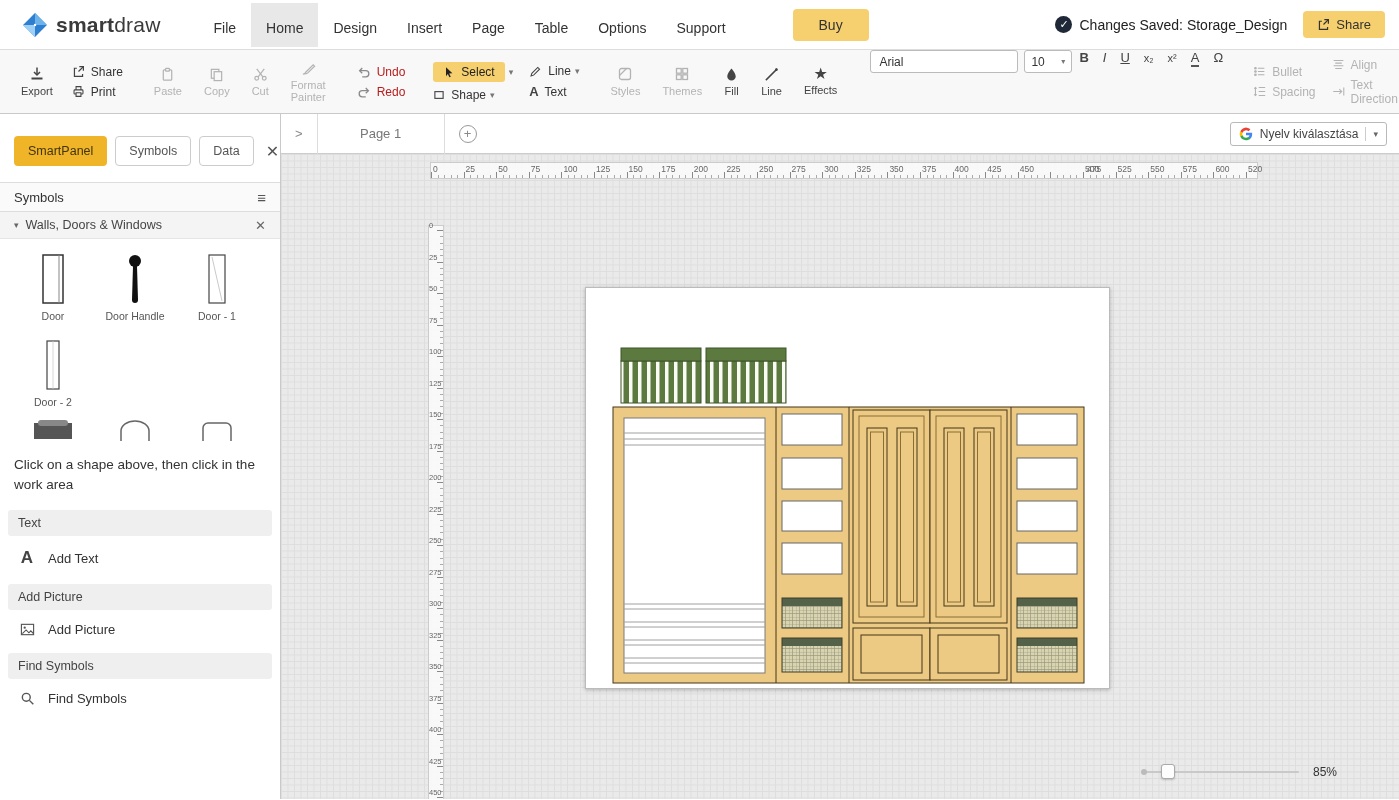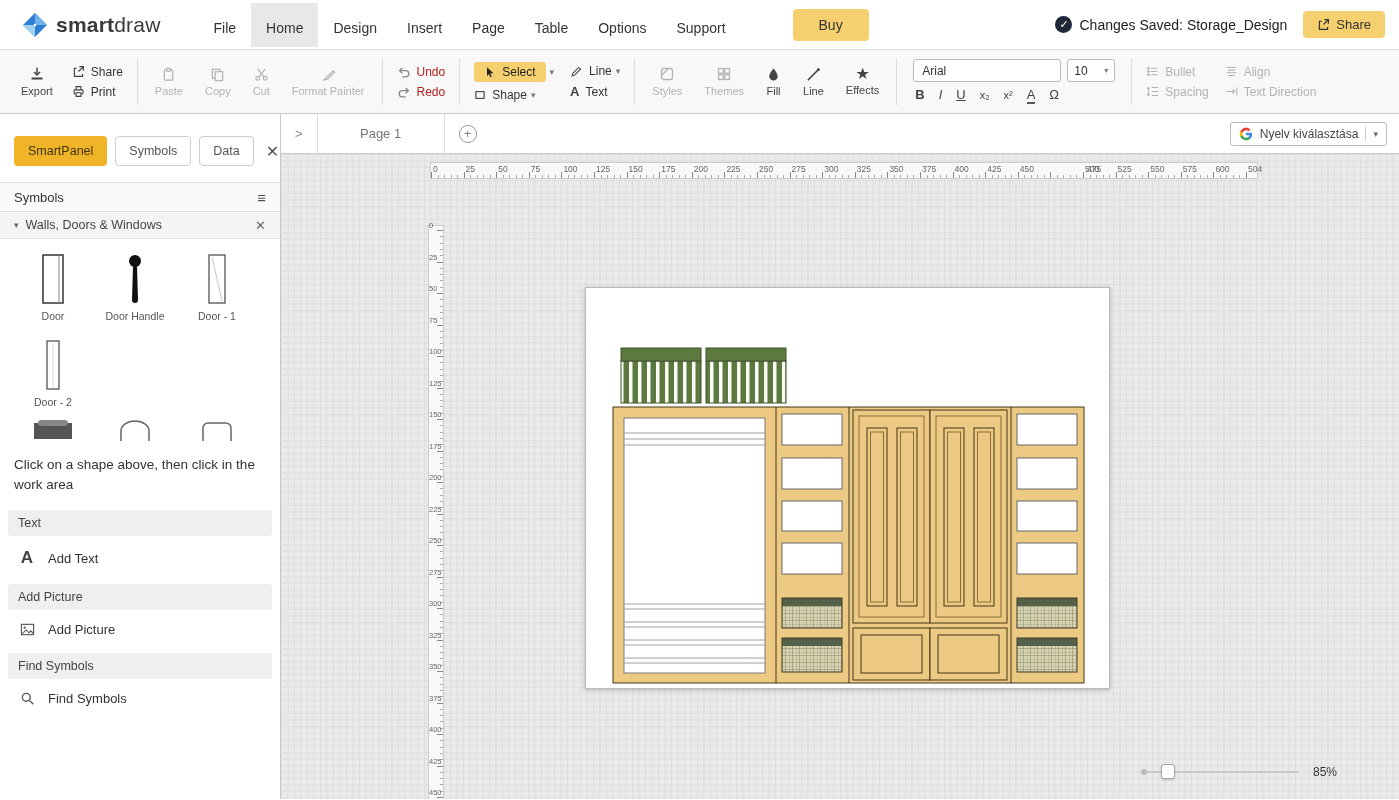--- a/index.html
+++ b/index.html
@@ -23,21 +23,21 @@
   
   .toolbar { height:64px; background:#f8f8f8; border-bottom:1px solid #c9c9c9; display:flex; align-items:stretch; padding:0 10px; }
   .tb-sep { width:1px; background:#ddd; margin:8px 6px; }
   .tb-col-btn { display:flex; flex-direction:column; align-items:center; justify-content:center; gap:3px; padding:0 11px; font-size:11px; color:#444; cursor:pointer; }
   .tb-col-btn.disabled { color:#b3b3b3;text-align:center; }
   .tb-stack { display:flex; flex-direction:column; justify-content:center; gap:6px; padding:0 8px; }
   .tb-row-btn { display:flex; align-items:center; gap:6px; font-size:12px; color:#333; cursor:pointer; }
   .tb-row-btn.dim { color:#b91c1c; }
   .select-pill { background:#f6d06f; border-radius:3px; padding:3px 10px; display:flex; align-items:center; gap:6px; font-size:12px; color:#222; cursor:pointer; }
   .dd-arrow { font-size:9px; color:#777; margin-left:4px; cursor:pointer; }
-  .font-group { display:flex; flex-direction:column; justify-content:center; gap:5px; padding:0 10px; }
+  .font-group { display:flex; justify-content:center; gap:5px; padding:0 10px; }
   .font-row { display:flex; gap:6px; }
   .font-input { width:148px; height:23px; border:1px solid #bbb; border-radius:3px; background:#fff; font-size:12px; padding:0 8px; color:#333; font-family:inherit; }
   .size-box { width:48px; height:23px; border:1px solid #bbb; border-radius:3px; background:#fff; font-size:12px; color:#333; display:flex; align-items:center; justify-content:space-between; padding:0 6px; cursor:pointer; }
   .fmt-row { display:flex; gap:14px; align-items:baseline; padding-left:2px; }
   .fmt-btn { font-size:13px; color:#444; cursor:pointer; }
   .fmt-btn.b { font-weight:bold; }
   .fmt-btn.i { font-style:italic; }
   .fmt-btn.u { text-decoration:underline; }
   .icon { display:inline-flex; }
   .icon svg { display:block; }
@@ -657,21 +657,21 @@
           <div class="tick-h" style="left: 762.84px;"></div>
           <div class="tick-h" style="left: 769.36px;"></div>
           <div class="tick-h" style="left: 775.88px;"></div>
           <div class="tick-h major" style="left: 782.4px;"></div>
           <div class="rlabel-h" style="left: 784.4px;">600</div>
           <div class="tick-h" style="left: 788.92px;"></div>
           <div class="tick-h" style="left: 795.44px;"></div>
           <div class="tick-h" style="left: 801.96px;"></div>
           <div class="tick-h" style="left: 808.48px;"></div>
           <div class="tick-h major" style="left: 815px;"></div>
-          <div class="rlabel-h" style="left: 817px;">504</div>
+          <div class="rlabel-h" style="left: 817px;">520</div>
         </div>
       <div class="ruler-v">
           <div class="tick-v major" style="top: 4px;"></div>
           <div class="rlabel-v" style="top: -5px;">0</div>
           <div class="tick-v" style="top: 10.3px;"></div>
           <div class="tick-v" style="top: 16.6px;"></div>
           <div class="tick-v" style="top: 22.9px;"></div>
           <div class="tick-v" style="top: 29.2px;"></div>
           <div class="tick-v major" style="top: 35.5px;"></div>
           <div class="rlabel-v" style="top: 26.5px;">25</div>

